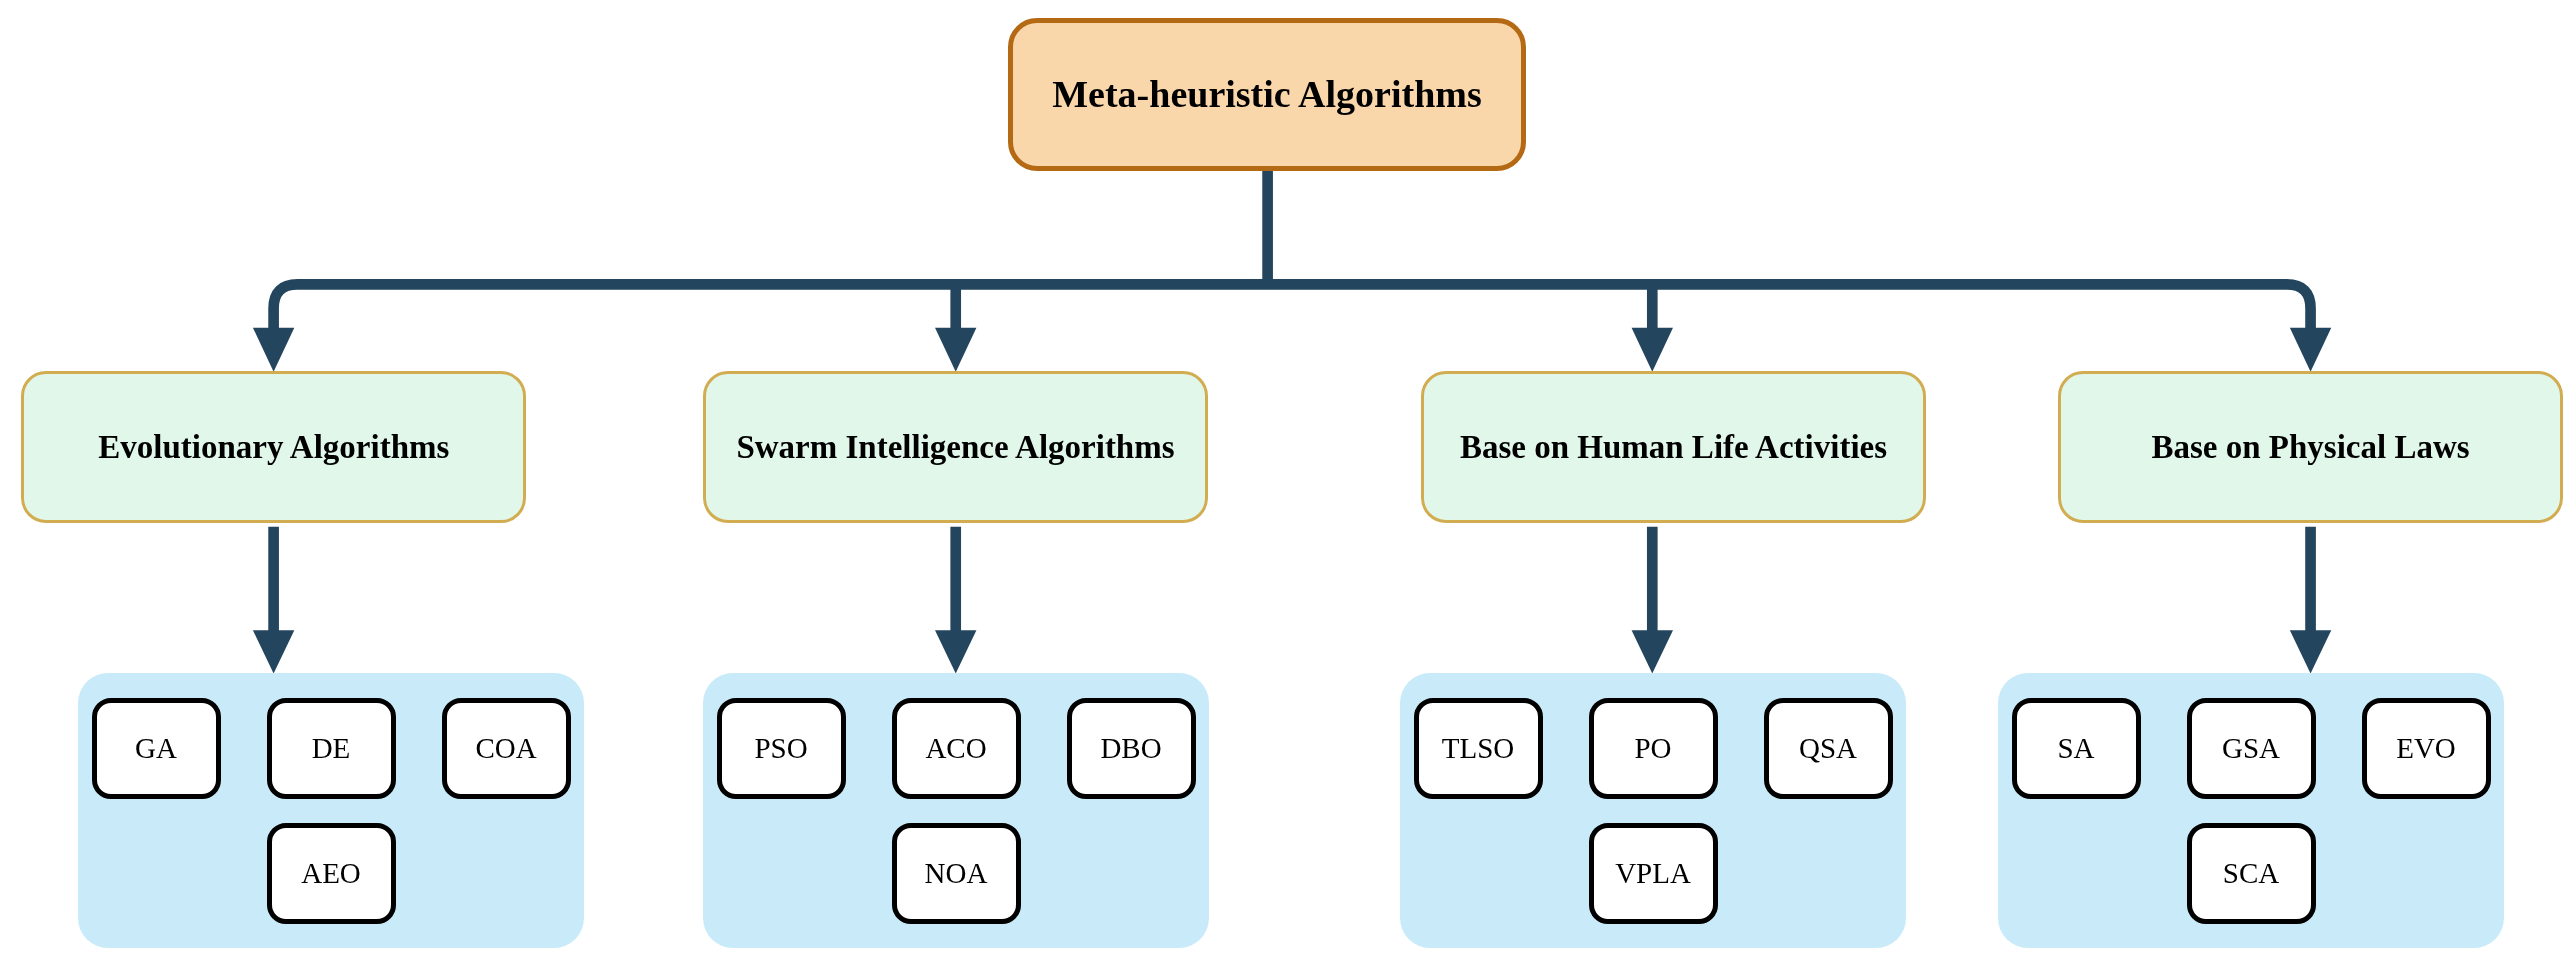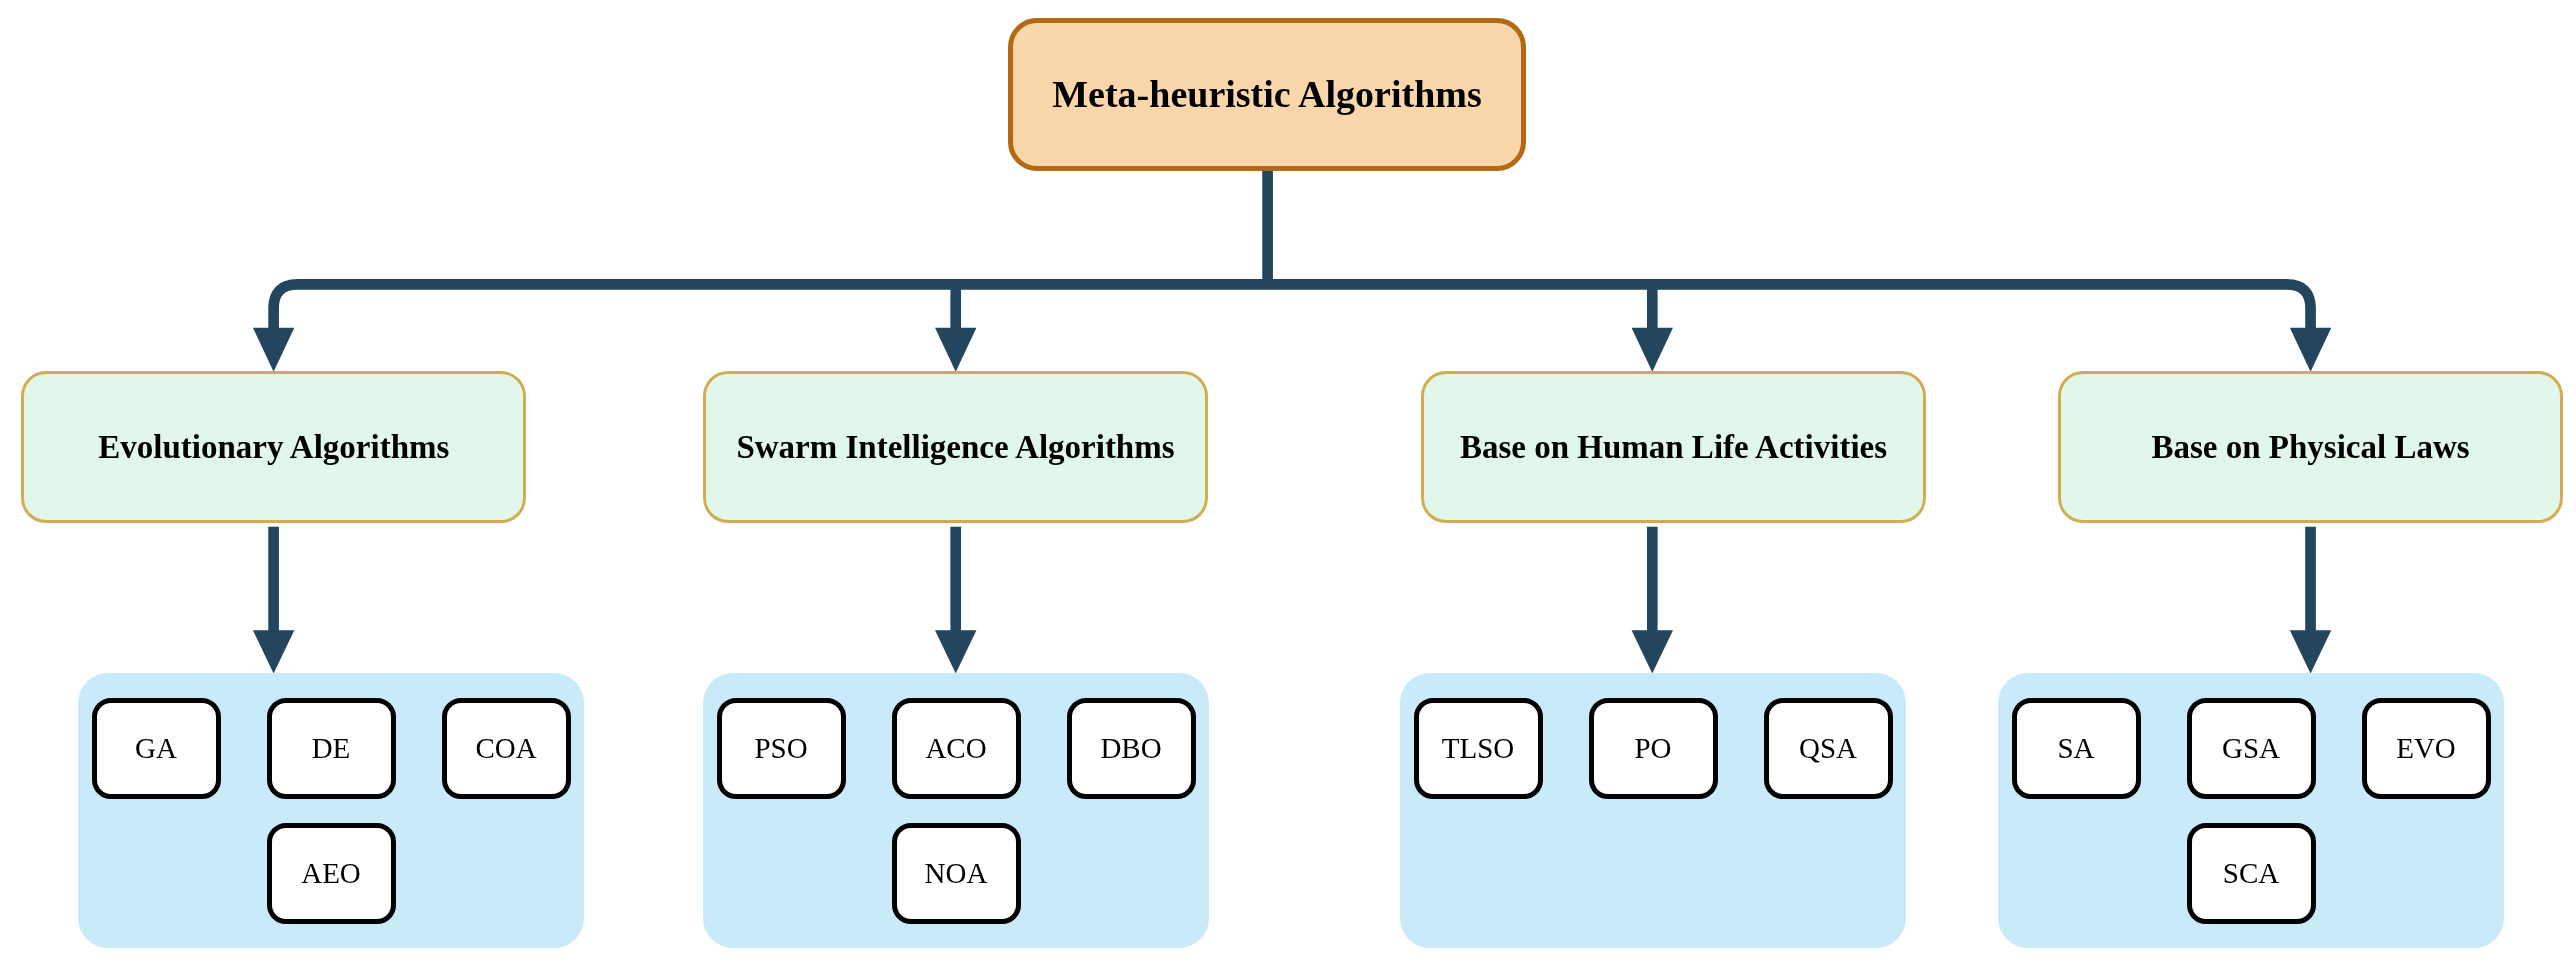--- a/index.html
+++ b/index.html
@@ -138,20 +138,23 @@
   <div class="group-box grp-3">
     <div class="leaf">
         <span>TLSO</span>
       </div>
     <div class="leaf">
         <span>PO</span>
       </div>
     <div class="leaf">
         <span>QSA</span>
       </div>
+    <div class="leaf">
+        <span>VPLA</span>
+      </div>
   </div>
 
   <div class="group-box grp-4">
     <div class="leaf">
         <span>SA</span>
       </div>
     <div class="leaf">
         <span>GSA</span>
       </div>
     <div class="leaf">

